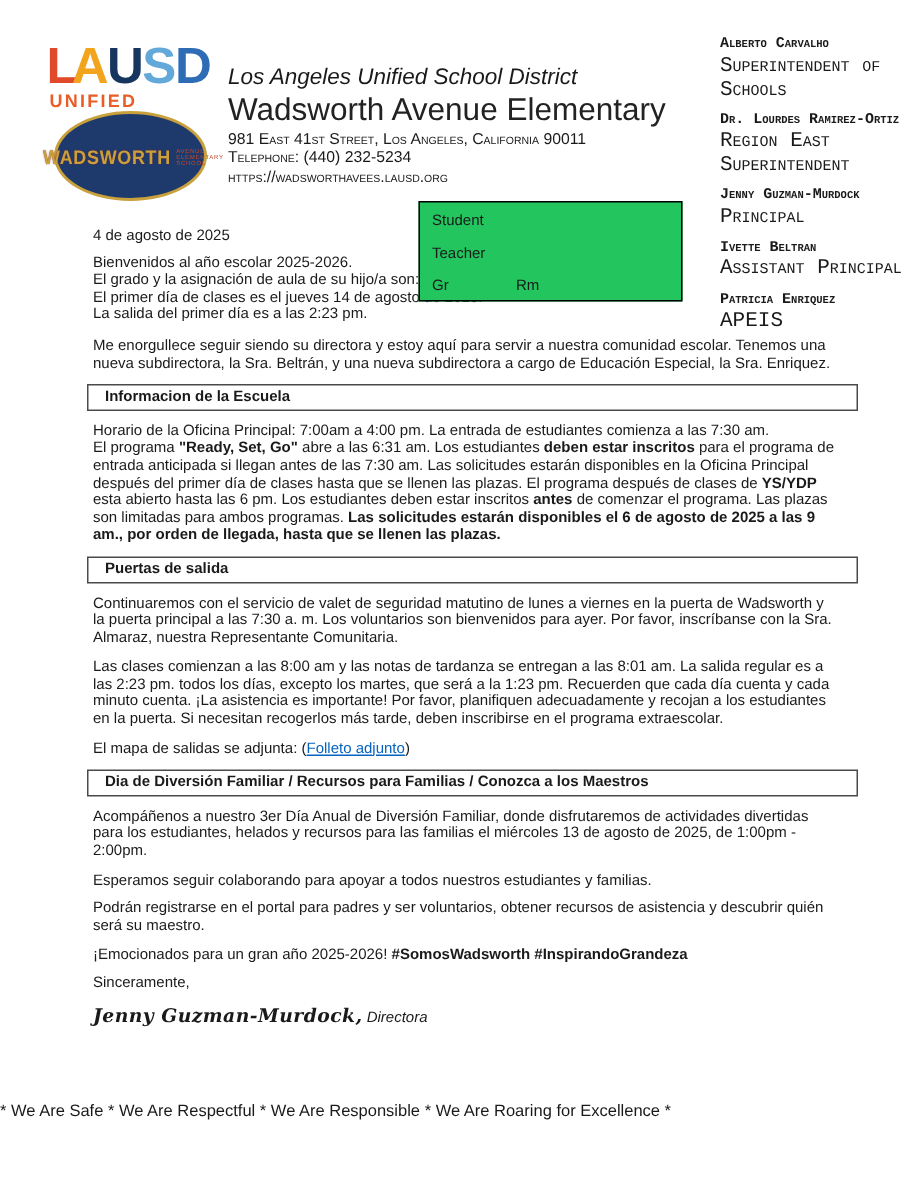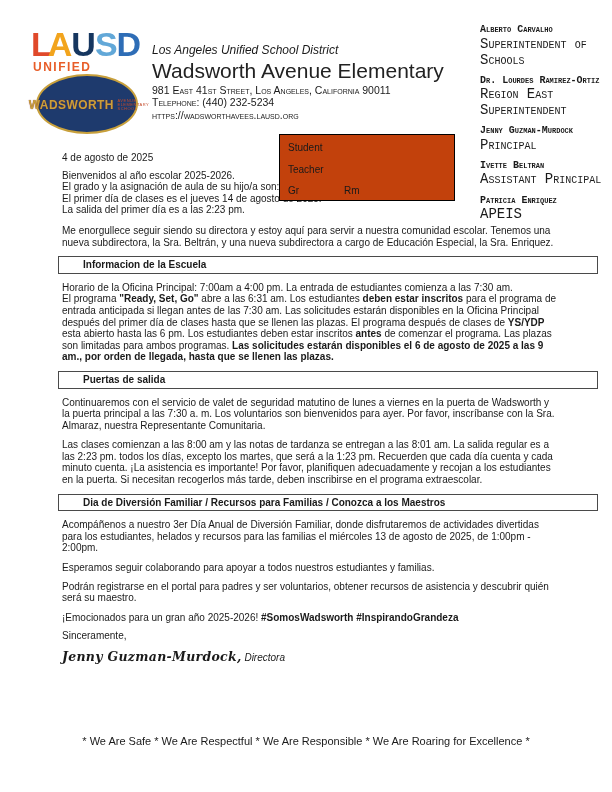--- a/index.html
+++ b/index.html
@@ -16,53 +16,53 @@
            font-size:12px;letter-spacing:1.5px;}
   .oval-logo{position:absolute;left:36px;top:74px;width:102px;height:60px;background:#1e3a6d;
              border-radius:50%;border:2px solid #c8a03c;box-sizing:border-box;
              display:flex;align-items:center;justify-content:center;}
   .oval-name{color:#c8a03c;font-weight:bold;font-size:13px;letter-spacing:0.5px;
              transform:scaleX(0.92);text-shadow:0 0 1px #7a1f1f;line-height:1;}
   .oval-sub{color:#c44a2a;font-size:4px;letter-spacing:0.5px;line-height:1;margin-top:2px;}
   .lion{margin-bottom:1px;}
 
   .center-block{position:absolute;left:152px;top:43px;width:300px;}
-  .district-line{font-style:italic;font-size:12px;margin-bottom:2px;}
+  .district-line{font-style:italic;font-size:15px;margin-bottom:2px;}
   .school-name{font-size:21px;color:#222;margin:0 0 2px 0;font-weight:400;line-height:1.1;}
   .addr{font-variant:small-caps;font-size:10.5px;line-height:1.18;}
 
   .officials{position:absolute;left:455px;top:24px;width:152px;
              font-family:Liberation Mono, monospace;font-variant:small-caps;margin-left:25px;}
   .official{margin-bottom:7px;}
   .official .nm{font-weight:bold;font-size:10px;line-height:1.15;}
   .official .tl{font-size:14px;line-height:1.15;}
 
   
   .student-box{position:absolute;left:279px;top:134px;width:174px;height:65px;
-               border:1px solid #000;background:#c2410c;z-index:5;font-size:10px;}
+               border:1px solid #000;background:#22c55e;z-index:5;font-size:10px;}
   .sb-student{position:absolute;left:8px;top:7px;}
   .sb-teacher{position:absolute;left:8px;top:29px;}
   .sb-gr{position:absolute;left:8px;top:50px;text-align:right;}
   .sb-rm{position:absolute;left:64px;top:50px;}
 
   
   .body-flow{position:absolute;left:62px;top:152px;width:494px;font-size:10px;
              line-height:1.16;z-index:1;}
   .para{margin:0;}
   .mb6{margin-bottom:6px;} .mb7{margin-bottom:7px;} .mb8{margin-bottom:8px;}
   .mb9{margin-bottom:9px;} .mb14{}
   .b{font-weight:bold;}
-  .section-box{margin-left:-4px;width:490px;border:1px solid #4a4a4a;padding:2px 24px;
+  .section-box{margin-left:-4px;width:490px;border:1px solid #4a4a4a;padding:2px 11px;
                font-weight:bold;}
   a.doc-link{color:#0563c1;text-decoration:underline;cursor:pointer;}
   .sig-name{font-family:"DejaVu Serif",serif;font-style:italic;font-weight:bold;
             font-size:12.5px;letter-spacing:0.3px;}
   .sig-role{font-style:italic;font-size:10px;}
 
-  .footer-motto{position:absolute;left:0;top:735px;width:612px;text-align:center;
+  .footer-motto{position:absolute;left:0;top:735px;width:612px;
                 font-size:11px;color:#1a1a1a;}
 </style>
 </head>
 <body>
 
 <div class="page">
 
   <div class="lausd-word">
     <span class="c-l">L</span><span class="c-a">A</span><span class="c-u">U</span><span class="c-s">S</span><span class="c-d">D</span>
   </div>
@@ -137,20 +137,23 @@
 
     <p class="para mb8">
       <span>Horario de la Oficina Principal: 7:00am a 4:00 pm. La entrada de estudiantes comienza a las 7:30 am.</span><br>
       <span>El programa </span><span class="b">"Ready, Set, Go"</span><span> abre a las 6:31 am. Los estudiantes </span><span class="b">deben estar inscritos</span><span> para el programa de entrada anticipada si llegan antes de las 7:30 am. Las solicitudes estarán disponibles en la Oficina Principal después del primer día de clases hasta que se llenen las plazas. El programa después de clases de </span><span class="b">YS/YDP</span><span> esta abierto hasta las 6 pm. Los estudiantes deben estar inscritos </span><span class="b">antes</span><span> de comenzar el programa. Las plazas son limitadas para ambos programas. </span><span class="b">Las solicitudes estarán disponibles el 6 de agosto de 2025 a las 9 am., por orden de llegada, hasta que se llenen las plazas.</span>
     </p>
 
     <div class="section-box mb8">Puertas de salida</div>
 
     <p class="para mb8">Continuaremos con el servicio de valet de seguridad matutino de lunes a viernes en la puerta de Wadsworth y la puerta principal a las 7:30 a. m. Los voluntarios son bienvenidos para ayer. Por favor, inscríbanse con la Sra. Almaraz, nuestra Representante Comunitaria.</p>
     <p class="para mb8">Las clases comienzan a las 8:00 am y las notas de tardanza se entregan a las 8:01 am. La salida regular es a las 2:23 pm. todos los días, excepto los martes, que será a la 1:23 pm. Recuerden que cada día cuenta y cada minuto cuenta. ¡La asistencia es importante! Por favor, planifiquen adecuadamente y recojan a los estudiantes en la puerta. Si necesitan recogerlos más tarde, deben inscribirse en el programa extraescolar.</p>
+    <p class="para mb8">
+      <span>El mapa de salidas se adjunta: (</span><a class="doc-link">Folleto adjunto</a><span>)</span>
+    </p>
 
     <div class="section-box mb8">Dia de Diversión Familiar / Recursos para Familias / Conozca a los Maestros</div>
 
     <p class="para mb8">Acompáñenos a nuestro 3er Día Anual de Diversión Familiar, donde disfrutaremos de actividades divertidas para los estudiantes, helados y recursos para las familias el miércoles 13 de agosto de 2025, de 1:00pm - 2:00pm.</p>
     <p class="para mb7">Esperamos seguir colaborando para apoyar a todos nuestros estudiantes y familias.</p>
     <p class="para mb8">Podrán registrarse en el portal para padres y ser voluntarios, obtener recursos de asistencia y descubrir quién será su maestro.</p>
     <p class="para mb7">
       <span>¡Emocionados para un gran año 2025-2026! </span><span class="b">#SomosWadsworth #InspirandoGrandeza</span>
     </p>
 

